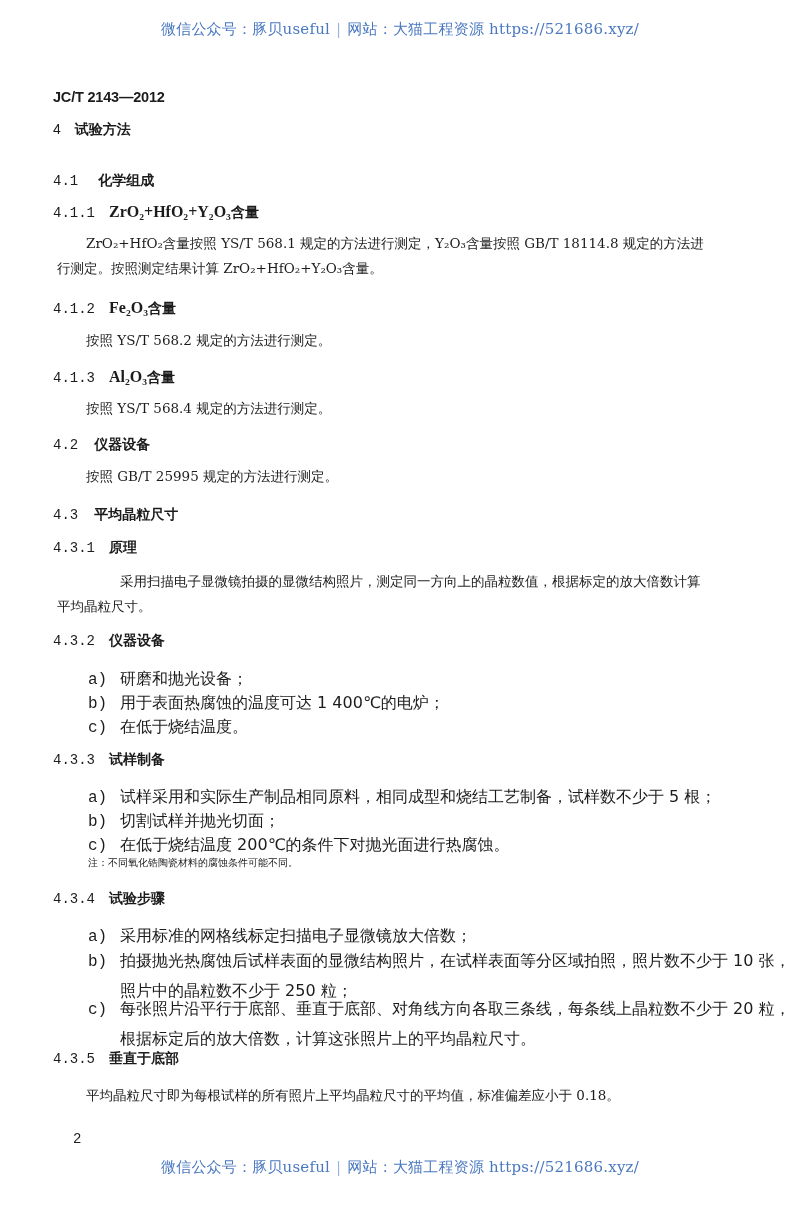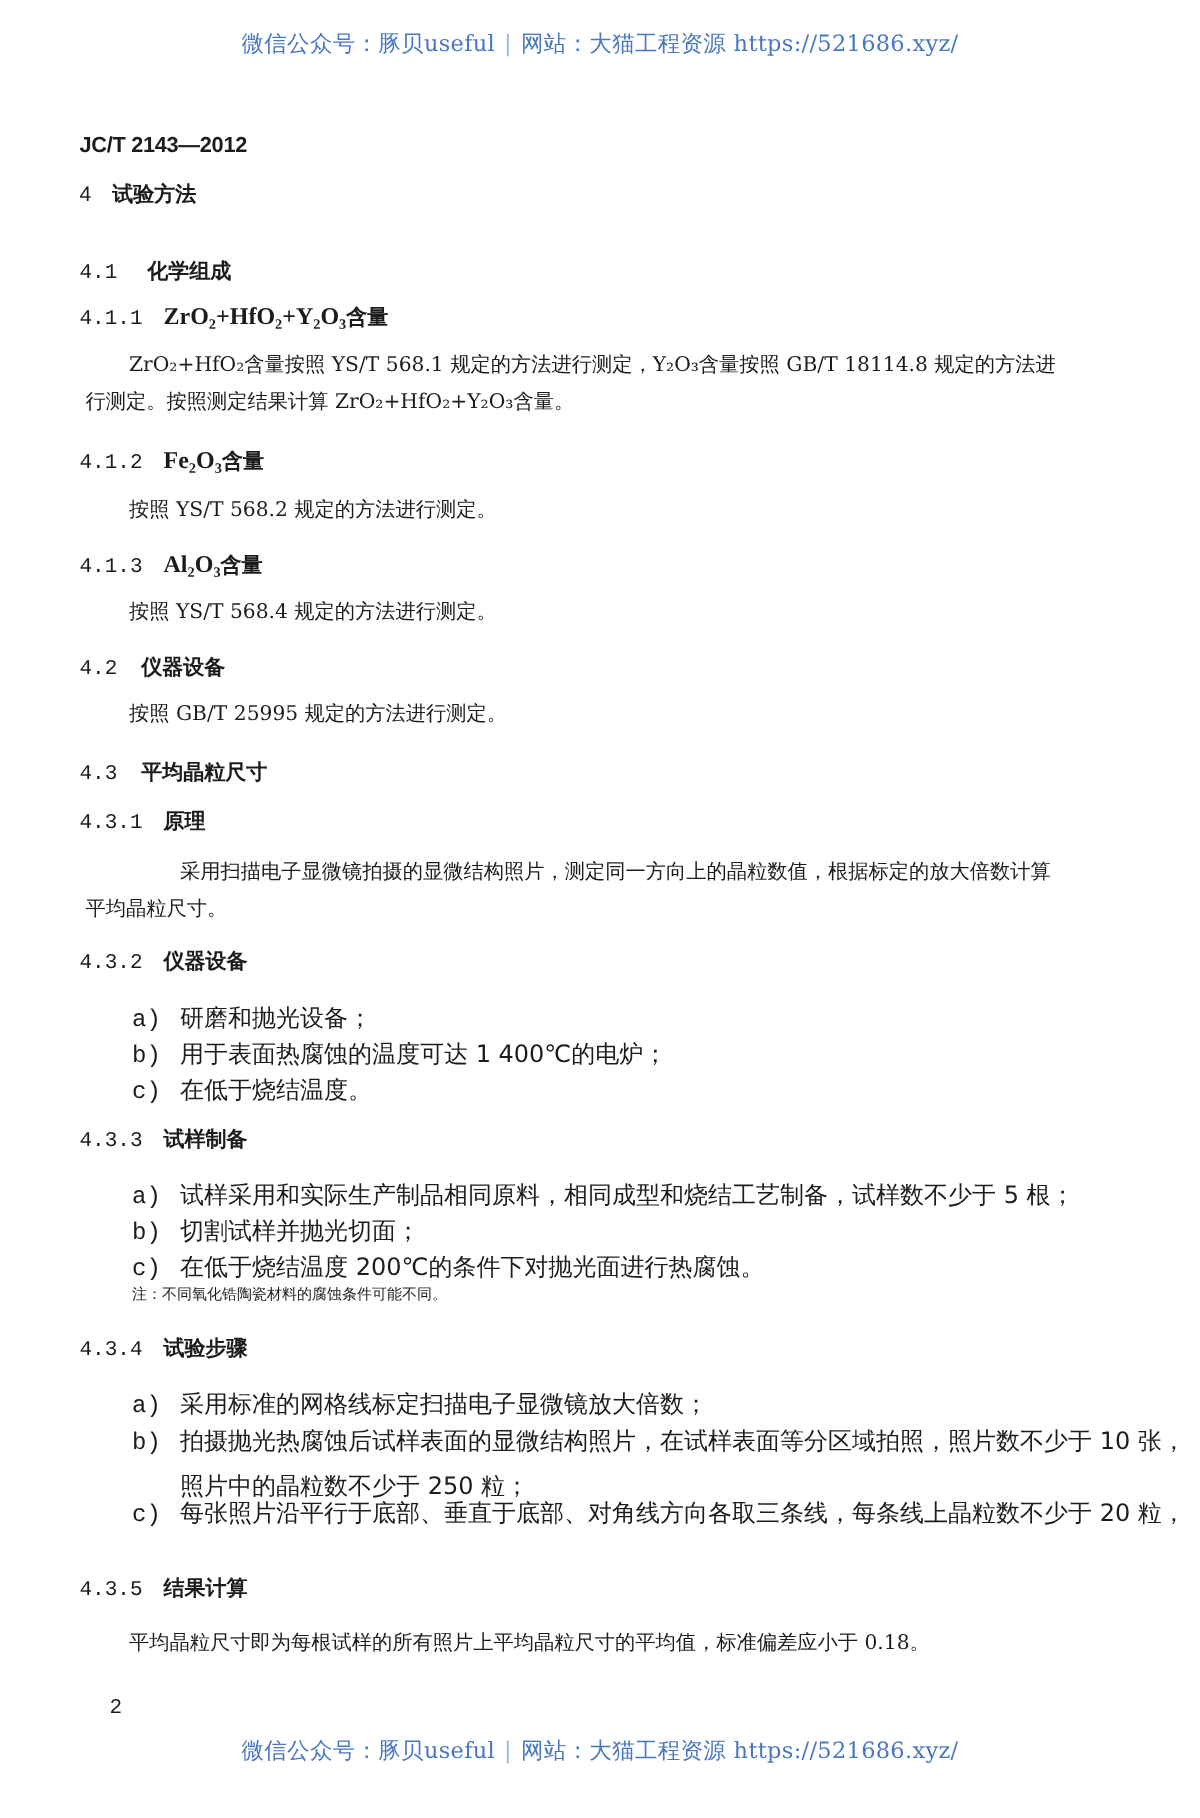--- a/index.html
+++ b/index.html
@@ -177,25 +177,25 @@
 <div class="abs heading" style="left:53px; top:890px;">
   <span class="num">4.3.4</span><span class="title">试验步骤</span>
 </div>
 <div class="abs list-item" style="left:88px; top:921px;">
   <span class="marker">a)</span><span class="cont">采用标准的网格线标定扫描电子显微镜放大倍数；</span>
 </div>
 <div class="abs list-item" style="left:88px; top:946px;">
   <span class="marker">b)</span><span class="cont"><span>拍摄抛光热腐蚀后试样表面的显微结构照片，在试样表面等分区域拍照，照片数不少于 10 张，</span><br><span>照片中的晶粒数不少于 250 粒；</span></span>
 </div>
 <div class="abs list-item" style="left:88px; top:994px;">
-  <span class="marker">c)</span><span class="cont"><span>每张照片沿平行于底部、垂直于底部、对角线方向各取三条线，每条线上晶粒数不少于 20 粒，</span><br></span>
+  <span class="marker">c)</span><span class="cont"><span>每张照片沿平行于底部、垂直于底部、对角线方向各取三条线，每条线上晶粒数不少于 20 粒，</span><br><span>根据标定后的放大倍数，计算这张照片上的平均晶粒尺寸。</span></span>
 </div>
 
 <div class="abs heading" style="left:53px; top:1050px;">
-  <span class="num">4.3.5</span><span class="title">结果计算</span>
+  <span class="num">4.3.5</span><span class="title">垂直于底部</span>
 </div>
 <div class="abs para" style="left:86px; top:1084px;">平均晶粒尺寸即为每根试样的所有照片上平均晶粒尺寸的平均值，标准偏差应小于 0.18。</div>
 
 <div class="page-num">2</div>
 
 <div class="watermark bottom">
   <span>微信公众号：豚贝useful</span><span class="sep">|</span><span>网站：大猫工程资源 https://521686.xyz/</span>
 </div>
 
 </body></html>

